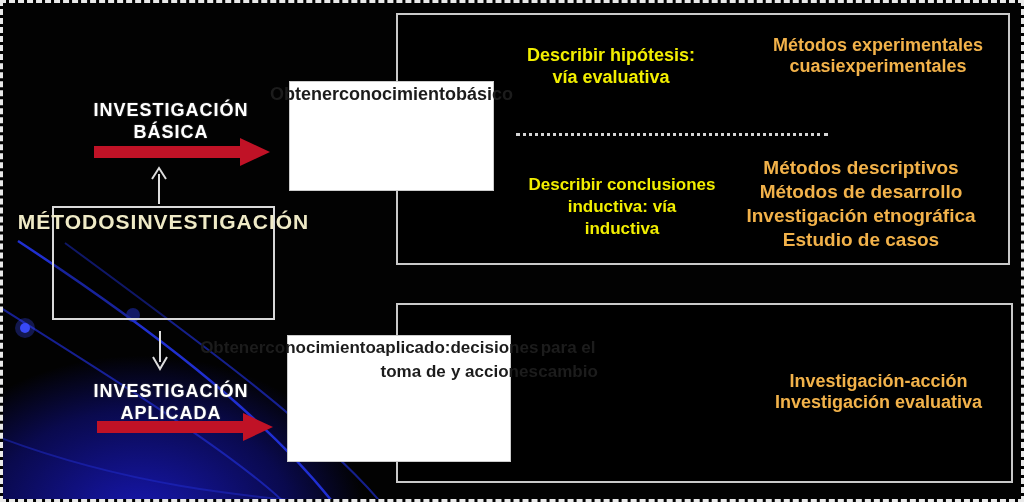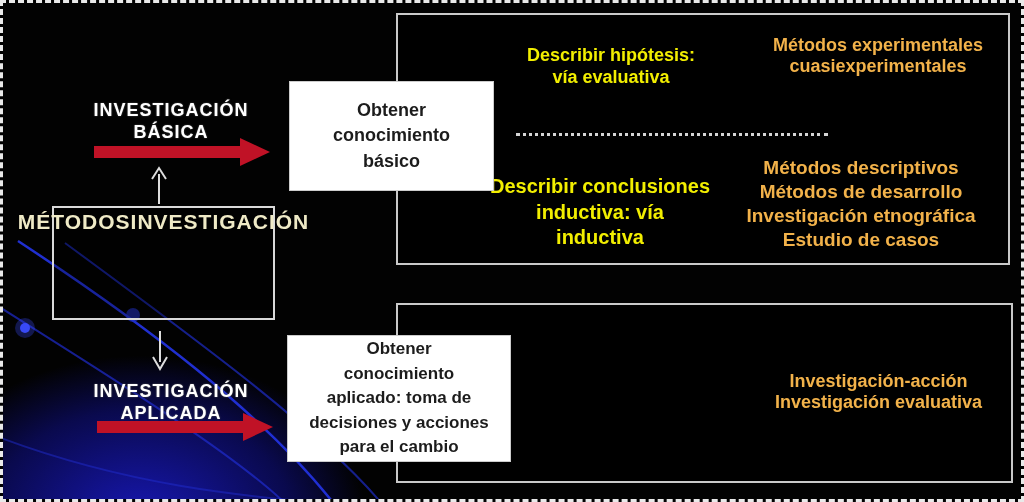--- a/index.html
+++ b/index.html
@@ -36,41 +36,41 @@
   #methods-box{
     left:49px;top:203px;width:223px;height:114px;box-sizing:border-box;
     border:2px solid #d9d9d9;background:rgba(0,0,0,0.25);z-index:2;
     display:flex;flex-direction:row;justify-content:center;
     color:#efeac6;font-weight:bold;font-size:21px;letter-spacing:1px;
     text-align:center;line-height:1.3;
   }
   
   .white-box{
     background:#ffffff;color:#1c1c1c;font-weight:bold;text-align:center;
-    z-index:3;display:flex;flex-direction:column;justify-content:center;
+    z-index:3;display:flex;justify-content:center;
     box-shadow:0 0 0 1px #cccccc;
   }
   #basic-outcome{left:287px;top:79px;width:203px;height:108px;font-size:18px;line-height:1.42;}
   #applied-outcome{left:285px;top:333px;width:222px;height:125px;font-size:17px;line-height:1.44;}
   
   .panel{
     box-sizing:border-box;border:2px solid #c9c9c9;background:#000;z-index:1;
   }
   #top-panel{left:393px;top:10px;width:614px;height:252px;}
   #bottom-panel{left:393px;top:300px;width:617px;height:180px;}
   .yellow-text{
     color:#f2ee00;font-weight:bold;text-align:center;z-index:2;
   }
   .orange-text{
     color:#f2b24a;font-weight:bold;text-align:center;z-index:2;
   }
   #deductive-block{left:493px;top:42px;width:230px;font-size:18px;line-height:1.22;}
   #experimental-block{left:745px;top:32px;width:260px;font-size:18px;line-height:1.15;}
   #dotted-divider{left:513px;top:130px;width:312px;height:0;border-top:3px dotted #d4d4d4;z-index:2;}
-  #inductive-block{left:482px;top:171px;width:230px;font-size:20px;line-height:1.28;}
+  #inductive-block{left:504px;top:171px;width:230px;font-size:17px;line-height:1.28;}
   #descriptive-block{left:723px;top:153px;width:270px;font-size:19px;line-height:1.27;}
   #applied-methods-block{left:733px;top:368px;width:285px;font-size:18px;line-height:1.18;}
 </style>
 </head>
 <body>
 
 <div id="slide">
 
   <div id="bg-glow" class="abs"></div>
   <svg id="bg-arcs" class="abs" viewBox="0 0 1024 502">

